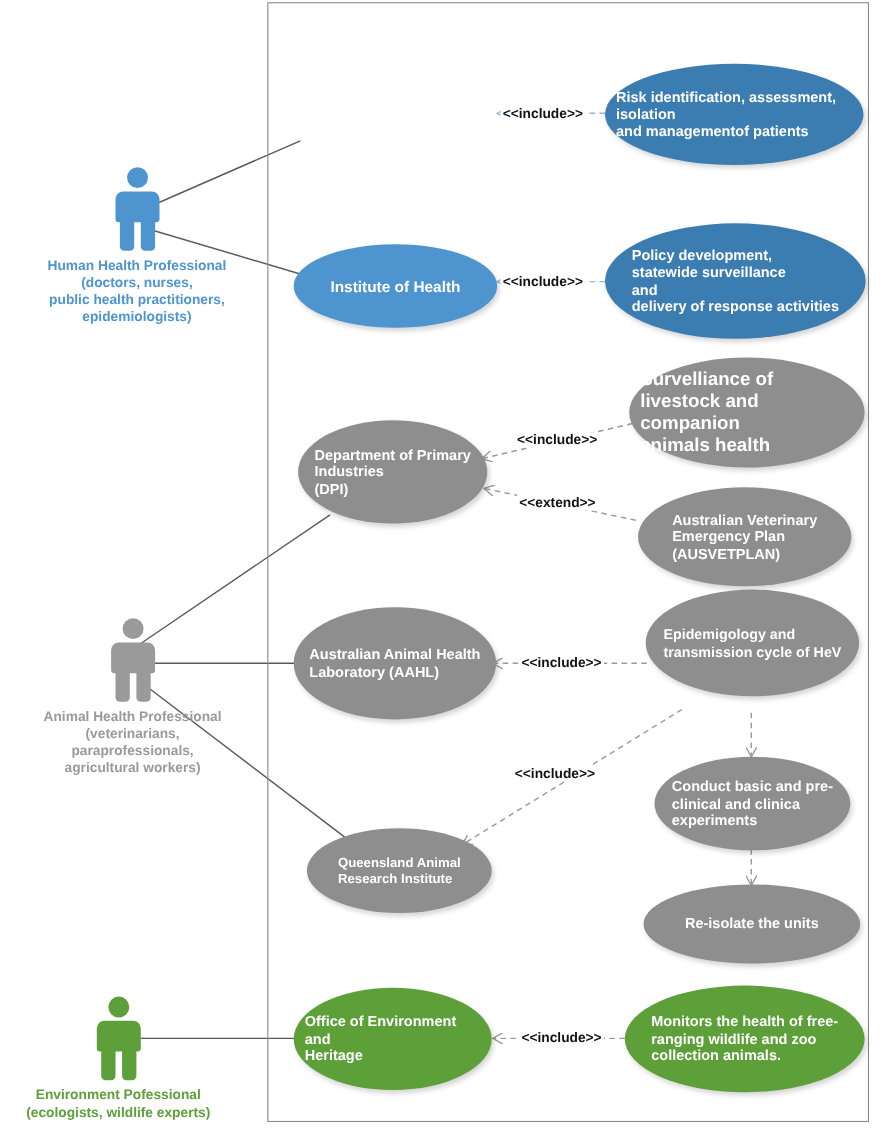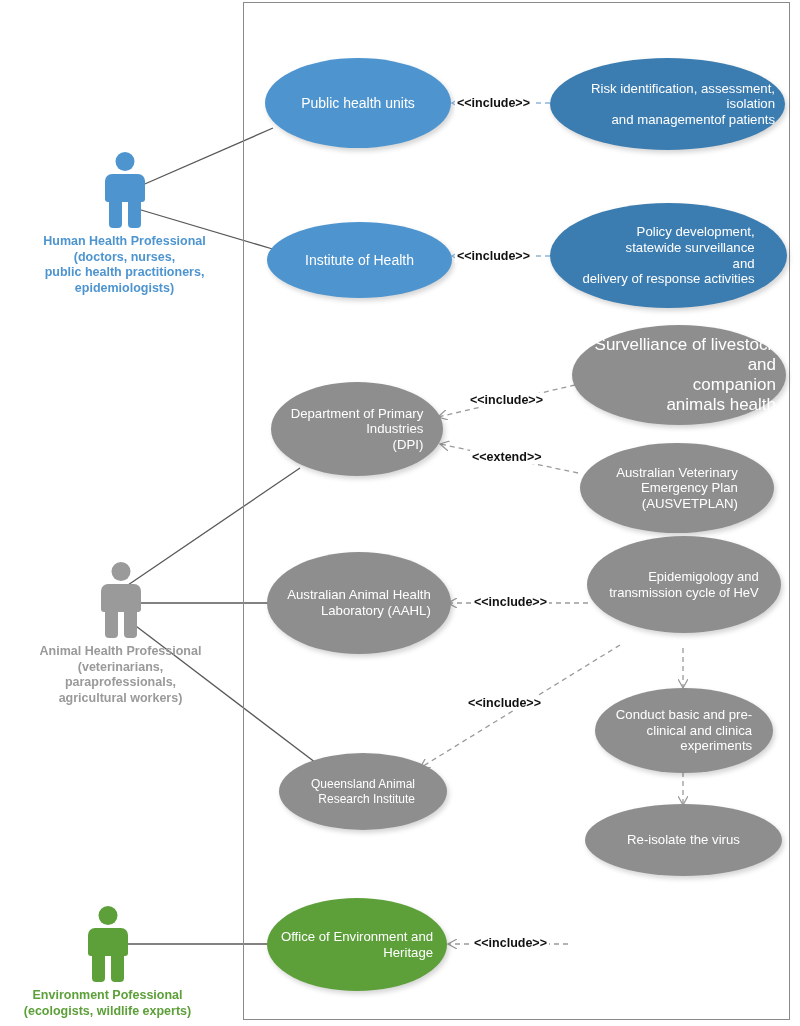--- a/index.html
+++ b/index.html
@@ -4,21 +4,21 @@
 <style>
   html,body{margin:0;padding:0;background:#ffffff;}
   body{font-family:"Liberation Sans","DejaVu Sans",sans-serif;}
   #canvas{position:relative;width:800px;height:1026px;overflow:hidden;background:#fff;}
   svg#wires{position:absolute;left:0;top:0;width:800px;height:1026px;pointer-events:none;}
 
   .boundary{position:absolute;left:243px;top:2px;width:547px;height:1018px;
             border:1.5px solid #8a8a8a;box-sizing:border-box;background:transparent;}
 
   .ellipse{position:absolute;display:flex;align-items:center;justify-content:center;
-           text-align:right;border-radius:50%;color:#ffffff;font-weight:normal;
+           text-align:left;border-radius:50%;color:#ffffff;font-weight:bold;
            line-height:1.18;box-sizing:border-box;padding:4px 10px;
            box-shadow:2px 3px 5px rgba(0,0,0,0.17);}
   .e-blue-light{background:#4E95D0;}
   .e-blue-dark{background:#3C7DB1;}
   .e-gray{background:#8E8E8E;}
   .e-green{background:#5DA03A;}
 
   .actor{position:absolute;}
   .actor .fig{position:relative;width:52px;height:76px;margin:0 auto;}
   .actor .head{position:absolute;left:50%;transform:translateX(-50%);top:0;
@@ -106,46 +106,46 @@
   <div class="actor a-green" style="left:10px;top:906px;width:195px;">
     <div class="fig">
       <div class="head"></div>
       <div class="torso"></div>
       <div class="legL"></div>
       <div class="legR"></div>
     </div>
     <div class="caption">Environment Pofessional<br>(ecologists, wildlife experts)</div>
   </div>
 
-  <div class="ellipse e-blue-light" style="left:265px;top:58px;width:186px;height:90px;font-size:14px;">Public health units</div>
 
   <div class="ellipse e-blue-dark" style="left:550px;top:58px;width:235px;height:92px;font-size:13.2px;">Risk identification, assessment, isolation<br>and managementof patients</div>
 
   <div class="ellipse e-blue-light" style="left:267px;top:222px;width:185px;height:76px;font-size:14px;">Institute of Health</div>
 
   <div class="ellipse e-blue-dark" style="left:550px;top:203px;width:237px;height:105px;font-size:13.2px;">Policy development,<br>statewide surveillance<br>and<br>delivery of response activities</div>
 
   <div class="ellipse e-gray" style="left:271px;top:382px;width:172px;height:94px;font-size:13.2px;">Department of Primary<br>Industries<br>(DPI)</div>
 
   <div class="ellipse e-gray" style="left:572px;top:325px;width:214px;height:100px;font-size:17px;">Survelliance of livestock and<br>companion<br>animals health</div>
 
   <div class="ellipse e-gray" style="left:580px;top:443px;width:194px;height:90px;font-size:13.2px;">Australian Veterinary<br>Emergency Plan<br>(AUSVETPLAN)</div>
 
   <div class="ellipse e-gray" style="left:267px;top:552px;width:184px;height:102px;font-size:13.2px;">Australian Animal Health<br>Laboratory (AAHL)</div>
 
   <div class="ellipse e-gray" style="left:587px;top:536px;width:194px;height:97px;font-size:13px;">Epidemigology and<br>transmission cycle  of HeV</div>
 
   <div class="ellipse e-gray" style="left:595px;top:688px;width:178px;height:85px;font-size:13.2px;">Conduct basic and pre-<br>clinical and clinica<br>experiments</div>
 
-  <div class="ellipse e-gray" style="left:585px;top:804px;width:197px;height:72px;font-size:13.2px;">Re-isolate the virus</div>
+  <div class="ellipse e-gray" style="left:585px;top:804px;width:197px;height:72px;font-size:13.2px;">Re-isolate the units</div>
 
   <div class="ellipse e-gray" style="left:279px;top:753px;width:168px;height:77px;font-size:12px;">Queensland Animal<br>Research Institute</div>
 
   <div class="ellipse e-green" style="left:267px;top:898px;width:180px;height:93px;font-size:13.2px;">Office of Environment and<br>Heritage</div>
 
+  <div class="ellipse e-green" style="left:568px;top:896px;width:218px;height:97px;font-size:13.2px;">Monitors the health of free-<br>ranging wildlife and zoo<br>collection animals.</div>
 
   <div class="stereo" style="left:455px;top:96px;">&lt;&lt;include&gt;&gt;</div>
 
   <div class="stereo" style="left:455px;top:249px;">&lt;&lt;include&gt;&gt;</div>
 
   <div class="stereo" style="left:468px;top:393px;">&lt;&lt;include&gt;&gt;</div>
 
   <div class="stereo" style="left:470px;top:450px;">&lt;&lt;extend&gt;&gt;</div>
 
   <div class="stereo" style="left:472px;top:595px;">&lt;&lt;include&gt;&gt;</div>

